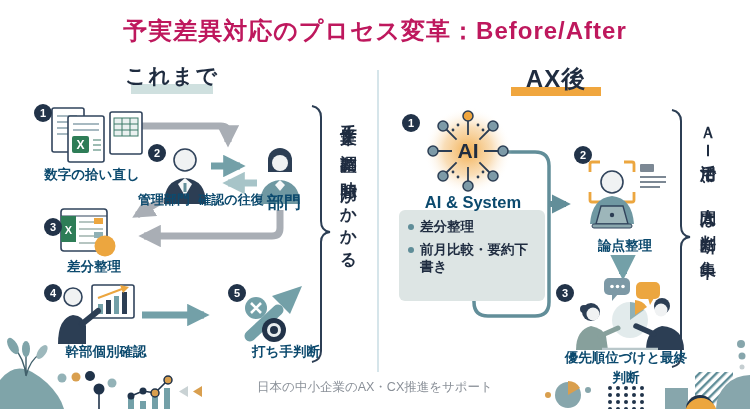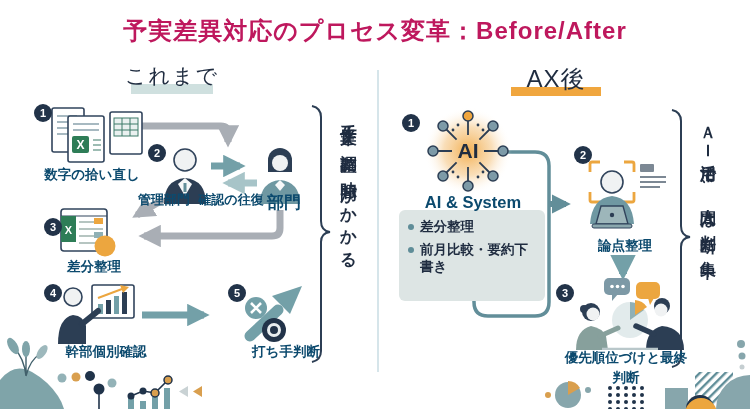--- a/index.html
+++ b/index.html
@@ -4,21 +4,21 @@
 <style>
   html,body{margin:0;padding:0;background:#fff;}
   .canvas{position:relative;width:750px;height:409px;background:#ffffff;overflow:hidden;
           font-family:"Liberation Sans","DejaVu Sans",sans-serif;color:#22334a;}
   .title{position:absolute;top:15px;left:0;width:100%;text-align:center;
          font-size:24px;font-weight:bold;color:#be185d;letter-spacing:1px;z-index:2;}
   .divider{position:absolute;left:377px;top:70px;width:2px;height:302px;background:#d6e5ea;z-index:1;}
   .hl{position:absolute;z-index:1;}
   .hl-before{left:131px;top:84px;width:82px;height:10px;background:#cfe0df;}
   .hl-after{left:511px;top:87px;width:90px;height:9px;background:#f0a63e;}
-  .hdr{position:absolute;font-weight:normal;color:#1f2c40;text-align:center;z-index:2;}
+  .hdr{position:absolute;font-weight:bold;color:#1f2c40;text-align:center;z-index:2;}
   .hdr-before{left:117px;top:62px;width:110px;font-size:21px;letter-spacing:2px;}
   .hdr-after{left:511px;top:63px;width:90px;font-size:24px;letter-spacing:1px;}
   .badge{position:absolute;width:18px;height:18px;border-radius:50%;background:#223349;color:#fff;
          font-size:11px;font-weight:bold;display:flex;align-items:center;justify-content:center;z-index:4;}
   .lbl{position:absolute;font-weight:bold;color:#0c4a6e;text-align:center;z-index:3;font-size:13.5px;line-height:1.3;}
   .layer{position:absolute;left:0;top:0;z-index:1;}
   .icon{position:absolute;z-index:2;}
   .bbox{position:absolute;left:399px;top:210px;width:146px;height:91px;background:#dde5e4;border-radius:6px;
         z-index:2;padding:9px 6px 8px 9px;box-sizing:border-box;display:flex;flex-direction:column;gap:6px;}
   .bitem{display:flex;align-items:flex-start;gap:6px;font-size:13.5px;font-weight:bold;color:#1f2c40;line-height:1.25;}
@@ -231,20 +231,21 @@
       </div>
     <div class="bitem">
         <span class="bdot"></span>
         <span>前月比較・要約下書き</span>
       </div>
   </div>
 
   <div class="vtext vtext-left">手作業と調整に時間がかかる</div>
   <div class="vtext vtext-right">ＡＩ活用で、人間は判断に集中</div>
 
+  <div class="footer">日本の中小企業のAX・CX推進をサポート</div>
 
   <svg class="layer" style="z-index:0;left:0;top:336px" width="230" height="73" viewBox="0 0 230 73">
     <path d="M0,73 V44 Q14,26 32,36 Q48,45 58,60 Q62,66 64,73 Z" fill="#7fa4a9"></path>
     <path d="M26,40 Q24,22 14,12 M26,40 Q30,24 40,18 M26,40 Q26,28 26,20" stroke="#41606b" stroke-width="1.4" fill="none"></path>
     <ellipse cx="13" cy="10" rx="4.5" ry="9" transform="rotate(-30 13 10)" fill="#7fa4a9"></ellipse>
     <ellipse cx="42" cy="16" rx="4" ry="8" transform="rotate(35 42 16)" fill="#9db8bc"></ellipse>
     <ellipse cx="26" cy="13" rx="4" ry="8" fill="#7fa4a9"></ellipse>
     <circle cx="62" cy="42" r="4.5" fill="#93b2b7"></circle>
     <circle cx="76" cy="41" r="4.5" fill="#d99f4e"></circle>
     <circle cx="90" cy="40" r="5" fill="#20334a"></circle>

